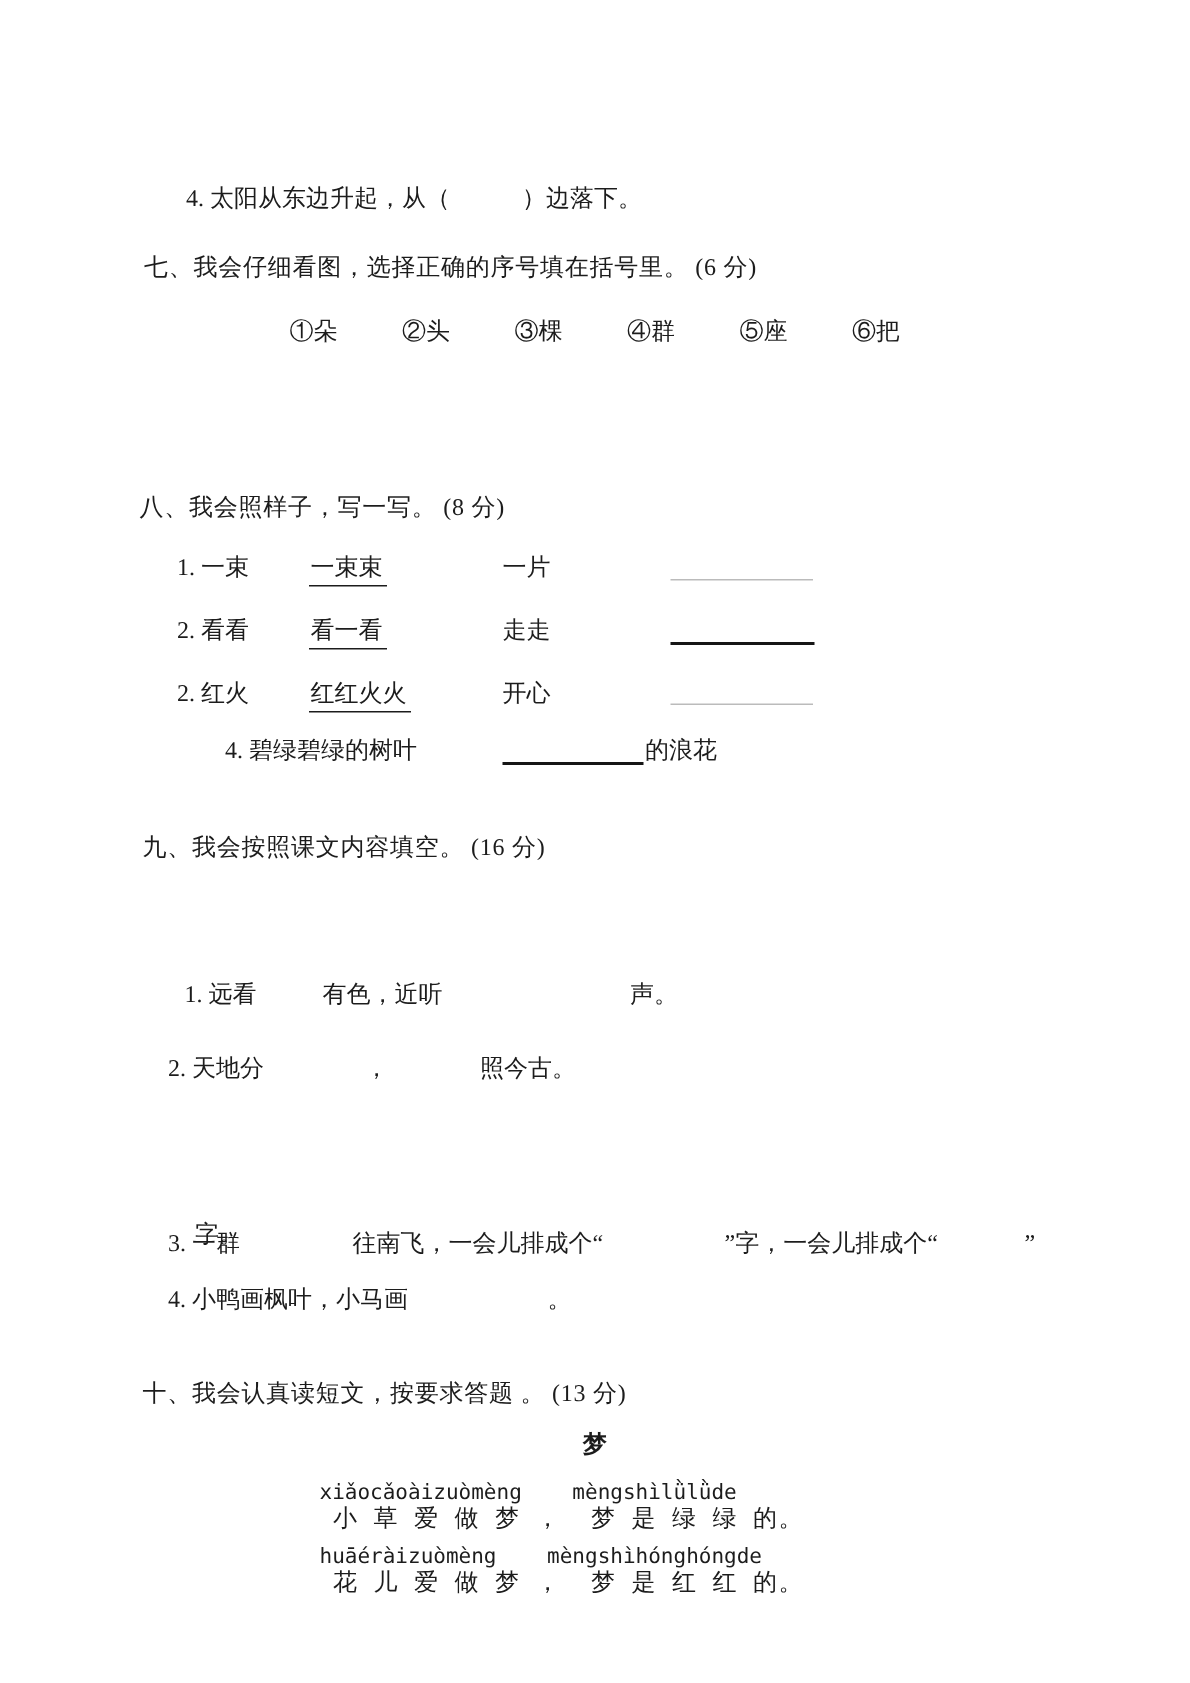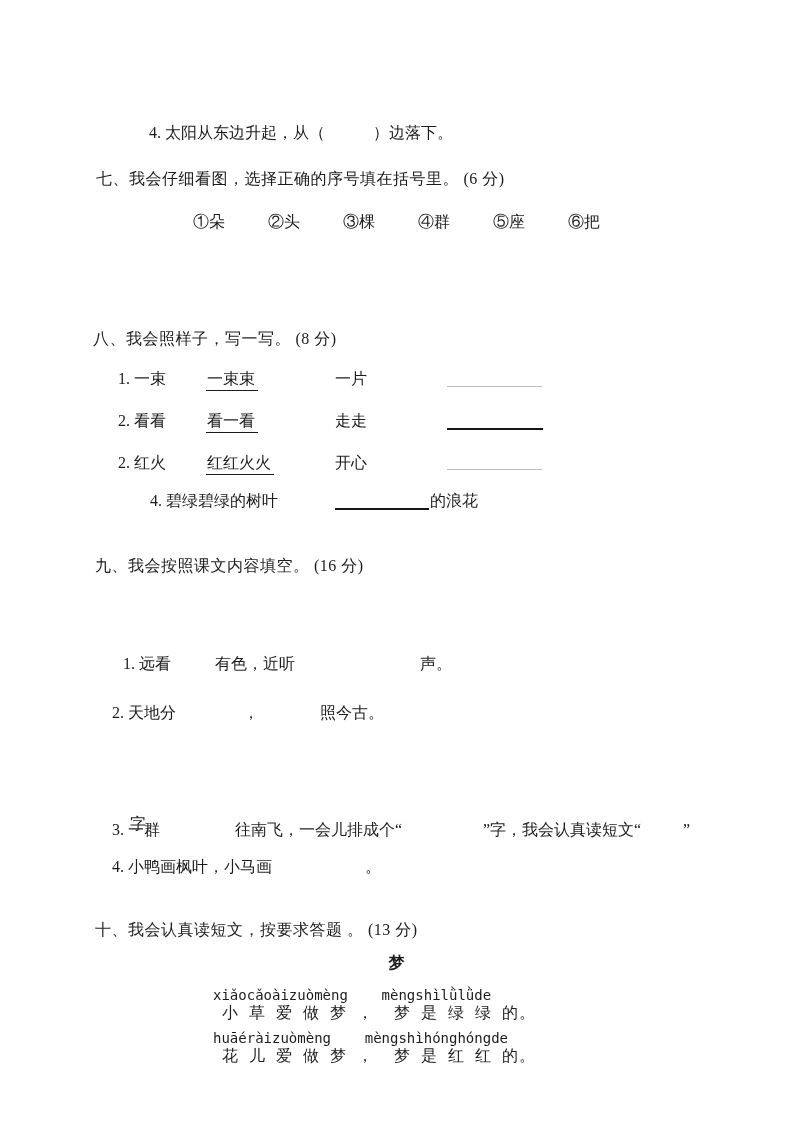--- a/index.html
+++ b/index.html
@@ -28,21 +28,21 @@
     font-size:14px; line-height:17px; white-space:pre;
   }
   .hanzi-line { word-spacing:5px; letter-spacing:1px; }
   .passage-title { position:absolute; left:0; width:100%; text-align:center; font-weight:bold; }
 </style>
 </head>
 <body>
 
 <div class="page">
 
-  <div class="line" style="left:124px; top:123px;margin-left:25px;">4. 太阳从东边升起，从（　　　）边落下。</div>
+  <div class="line" style="left:124px; top:123px;">4. 太阳从东边升起，从（　　　）边落下。</div>
 
   <div class="line heading" style="left:96px; top:169px;">七、我会仔细看图，选择正确的序号填在括号里。 (6 分)</div>
 
   <div class="opts" style="left:193px; top:212px;">
     <span>①朵</span>
     <span>②头</span>
     <span>③棵</span>
     <span>④群</span>
     <span>⑤座</span>
     <span>⑥把</span>
@@ -87,21 +87,21 @@
 
   <div class="row" style="top:703px;">
     <span class="seg" style="left:112px;">2. 天地分</span>
     <span class="seg" style="left:243px;">，</span>
     <span class="seg" style="left:320px;">照今古。</span>
   </div>
 
   <div class="row" style="top:820px;padding-left:31px;">
     <span class="seg" style="left:112px;">3. 一群</span>
     <span class="seg" style="left:235px;">往南飞，一会儿排成个“</span>
-    <span class="seg" style="left:483px;">”字，我会认真读短文“</span>
+    <span class="seg" style="left:483px;">”字，一会儿排成个“</span>
     <span class="seg" style="left:683px;">”</span>
   </div>
   <div class="line" style="left:130px; top:814px;">字。</div>
 
   <div class="row" style="top:857px;">
     <span class="seg" style="left:112px;">4. 小鸭画枫叶，小马画</span>
     <span class="seg" style="left:365px;">。</span>
   </div>
 
   <div class="line heading" style="left:95px; top:920px;">十、我会认真读短文，按要求答题 。 (13 分)</div>

